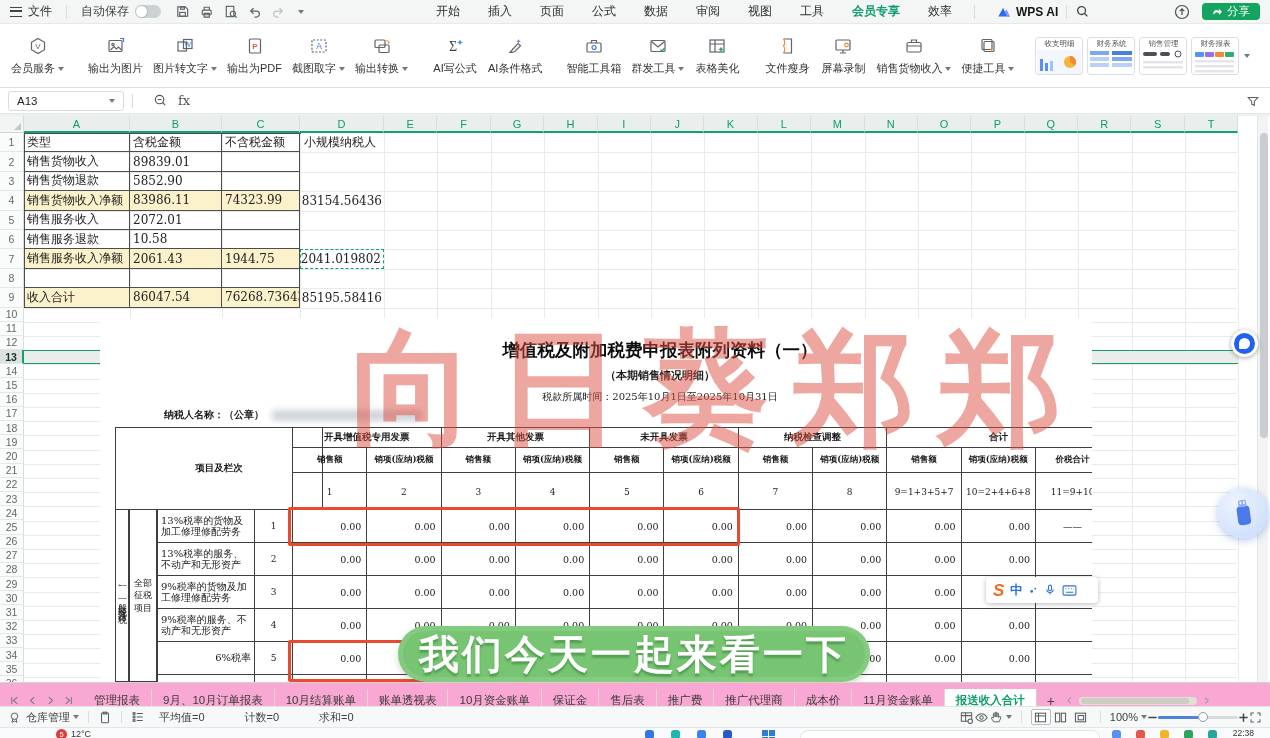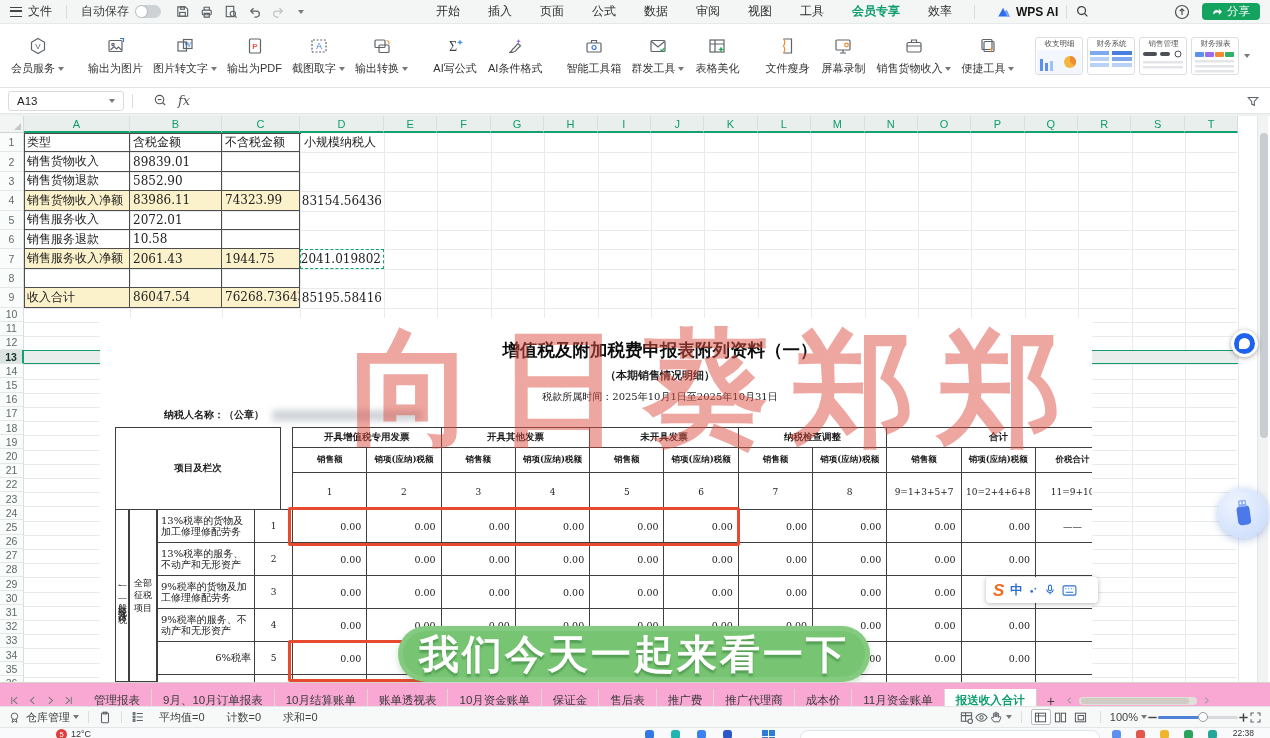--- a/index.html
+++ b/index.html
@@ -29,21 +29,21 @@
 .rdiv{width:1px;height:44px;background:#ececec;margin:0 3px}
 .rbtn{display:flex;flex-direction:column;align-items:center;justify-content:center;min-width:56px;height:56px;gap:5px;font-size:11px;color:#333;border-radius:4px;padding:0 5px}
 .rl{white-space:nowrap}
 .card{width:48px;height:38px;border:1px solid #dcdfe1;border-radius:3px;margin:0 2px;background:#fff;overflow:hidden}
 .ct{font-size:7.5px;color:#555;text-align:center;line-height:11px;white-space:nowrap}
 .bigbtn{display:flex;flex-direction:column;align-items:center;gap:4px;font-size:11px;min-width:48px}
 
 .fbar{position:absolute;left:0;top:88px;right:0;height:26px;background:#fff;border-bottom:1px solid #e4e6e6;display:flex;align-items:center}
 .namebox{width:116px;height:20px;margin-left:8px;border:1px solid #d8dcde;border-radius:3px;display:flex;align-items:center;padding:0 8px;font-size:11.5px;color:#222}
 .namebox .cdn{margin-left:auto}
-.fxlabel{font-style:italic;font-family:"DejaVu Serif",serif;font-size:13px;color:#555;margin-left:10px}
+.fxlabel{font-family:"DejaVu Serif",serif;font-size:13px;color:#555;margin-left:10px}
 .gap2{position:absolute;left:0;top:114px;right:0;height:2px;background:#eef1f1}
 
 .sheet{position:absolute;left:0;top:116px;width:1270px;height:566px;overflow:hidden;background:#fff}
 .corner{position:absolute;left:0;top:0;width:24px;height:17px;background:#f3f5f5;border-right:1px solid #d6dbdb;border-bottom:1px solid #cfd6d4}
 .corner:after{content:"";position:absolute;right:2px;bottom:2px;border-left:7px solid transparent;border-bottom:7px solid #c2c9c8}
 #colheads{position:absolute;left:24px;top:0;height:17px;display:flex;z-index:1}
 .ch{height:17px;border-right:1px solid #d9dfdd;border-bottom:2px solid #13a26e;background:#e9efec;color:#0f9c6d;font-size:11px;display:flex;align-items:center;justify-content:center}
 #rowheads{position:absolute;left:0;top:17px;width:24px;z-index:1}
 .rh{border-bottom:1px solid #e3e7e8;border-right:1px solid #d8dddd;background:#fafbfb;color:#5f6a6a;font-size:10.5px;display:flex;align-items:center;justify-content:center}
 .rh.sel{background:#dbe2df;color:#17342c;border-right:2px solid #13a26e;font-weight:bold}
@@ -62,21 +62,21 @@
 .dc.y{background:#fbf1ca}
 .dc.m{border:1.6px dashed #0ba273}
 .dedge{position:absolute;left:0;top:0;width:277px;height:174.6px;border-left:1px solid #4d4d4d;border-top:1px solid #4d4d4d;pointer-events:none}
 
 .formpage{position:absolute;left:100px;top:202px;width:992px;height:364px;background:#fff;z-index:4;overflow:hidden;font-family:"DejaVu Serif",serif;color:#1b1b1b}
 .ftitle{position:absolute;left:560px;top:20px;transform:translateX(-50%);font-size:17.5px;font-weight:bold;white-space:nowrap;color:#0d0d0d}
 .fsub{position:absolute;left:560px;top:50px;transform:translateX(-50%);font-size:11px;font-weight:bold;white-space:nowrap}
 .fperiod{position:absolute;left:560px;top:72px;transform:translateX(-50%);font-size:10px;white-space:nowrap;color:#222}
 .ftax{position:absolute;left:64px;top:90px;font-size:10px;font-weight:bold;display:flex;align-items:center}
 .blurname{width:150px;height:11px;margin-left:8px;background:#98a0aa;filter:blur(3px);opacity:.45;border-radius:2px}
-.fItem{position:absolute;left:15px;top:109px;width:166px;height:83px;border:1px solid #3f3f3f;display:flex;align-items:center;justify-content:center;font-size:9.5px;font-weight:bold}
+.fItem{position:absolute;left:15px;top:109px;width:208px;height:83px;border:1px solid #3f3f3f;display:flex;align-items:center;justify-content:center;font-size:9.5px;font-weight:bold}
 .fh{position:absolute;display:flex}
 .fc{border-left:1px solid #3f3f3f;border-top:1px solid #3f3f3f;display:flex;align-items:center;justify-content:center;text-align:center}
 .fg{width:148.6px;height:20px;font-size:9.5px;font-weight:bold}
 div.fg:last-child{width:223px}
 .fs{width:74.3px;height:25px;font-size:8.5px;font-weight:bold;overflow:hidden;white-space:nowrap}
 .fn{width:74.3px;height:38px;font-size:9px}
 .frow{display:flex;height:33px}
 .flb{width:97px;justify-content:flex-end;text-align:left;padding:0 3px;font-size:10px;line-height:1.15}
 .fnm{width:38px;font-size:9px}
 .fv{width:74.3px;justify-content:flex-end;padding-right:5px;font-size:9.5px}
@@ -104,21 +104,21 @@
 .tnav{display:flex;align-items:center;gap:7px;padding:0 9px;color:#666}
 .tab{height:24px;display:flex;align-items:center;padding:0 11px;border-right:1px solid #dcd9d1;color:#3a3a3a;white-space:nowrap}
 .tab.active{background:#fff;color:#0c9e6d;font-weight:bold;border-right:1px solid #d2cfc7}
 .addtab{padding:0 10px;font-size:14px;color:#444}
 .hscroll{margin-left:auto;display:flex;align-items:center;gap:5px;padding-right:160px;color:#888}
 .htrack{width:118px;height:8px;background:#e2dfd8;border-radius:4px;position:relative}
 .hthumb{position:absolute;left:2px;top:1px;width:108px;height:6px;background:#cfccc4;border-radius:3px}
 
 .statusbar{position:absolute;left:0;top:706px;right:0;height:21px;background:#f7f8f8;border-top:1px solid #e3e5e5;display:flex;align-items:center;font-size:11px;color:#3f3f3f;z-index:10;padding:0 8px}
 .sdiv{width:1px;height:12px;background:#dcdfdf;margin:0 9px}
-.stats{display:flex;gap:22px;margin-left:14px}
+.stats{display:flex;gap:40px;margin-left:14px}
 .sb-right{margin-left:auto;display:flex;align-items:center;}
 .viewbtn{width:20px;height:16px;display:flex;align-items:center;justify-content:center;border-radius:2px}
 .viewbtn.active{background:#fff;border:1px solid #b9bdbf}
 .ztrack{width:80px;height:3px;background:#d8dbde;border-radius:2px;position:relative}
 .zfill{position:absolute;left:0;top:0;height:3px;width:44px;background:#4d82d6;border-radius:2px}
 .zknob{position:absolute;left:40px;top:-3.5px;width:10px;height:10px;border-radius:50%;background:#fafbfc;border:1px solid #979da3}
 .zoomtext{font-size:11px}
 
 .taskbar{position:absolute;left:0;top:727px;right:0;height:11px;background:#f8fafc;border-top:1px solid #e4e7ea;overflow:hidden;z-index:11}
 .badge{position:absolute;left:56px;top:1px;width:11px;height:11px;border-radius:50%;background:#e23b3b;color:#fff;font-size:7.5px;display:flex;align-items:center;justify-content:center}

